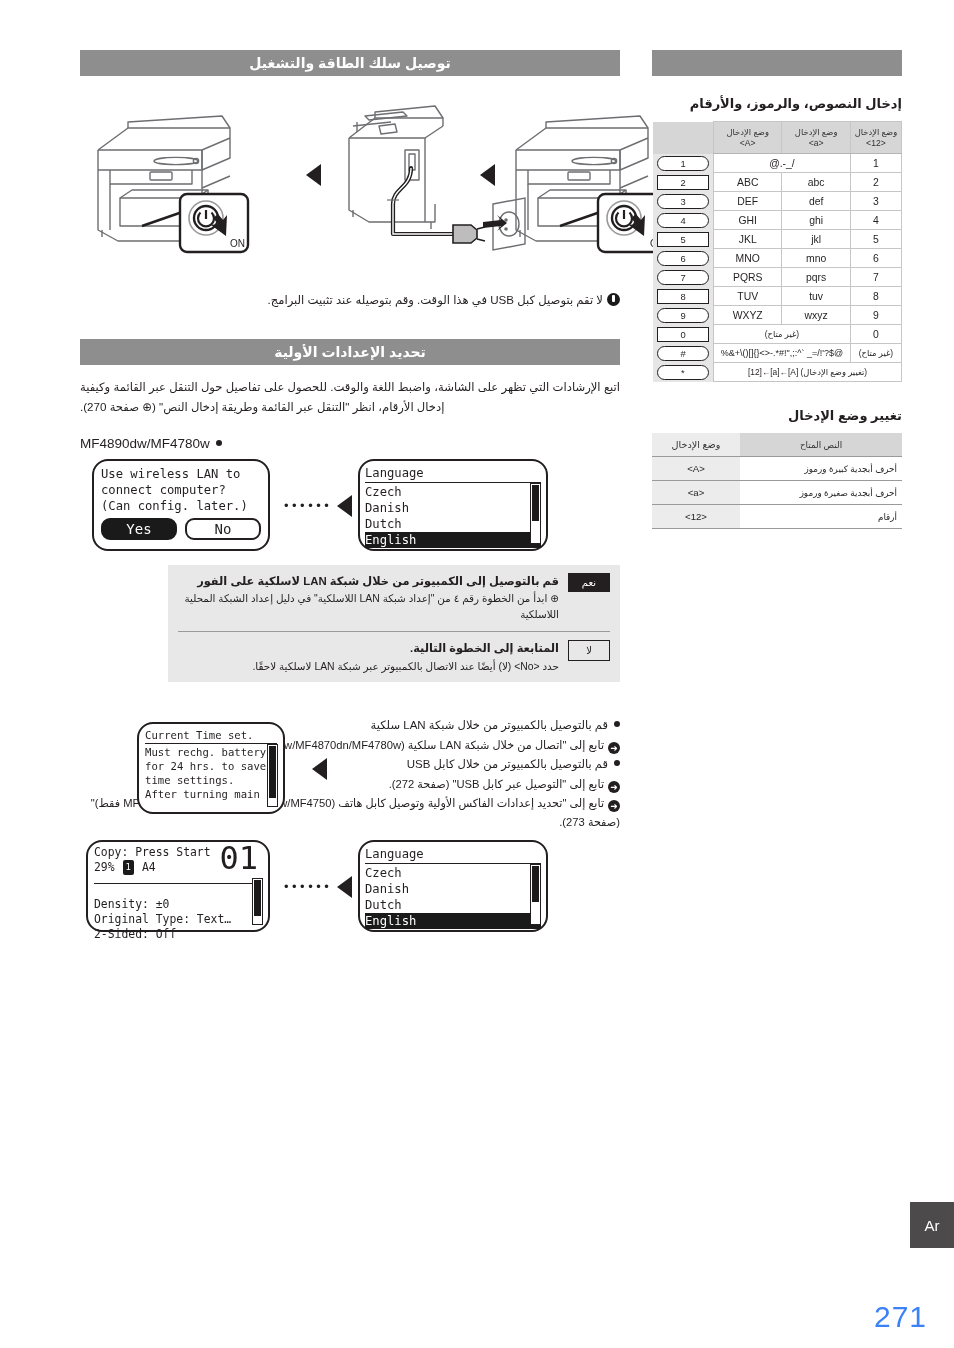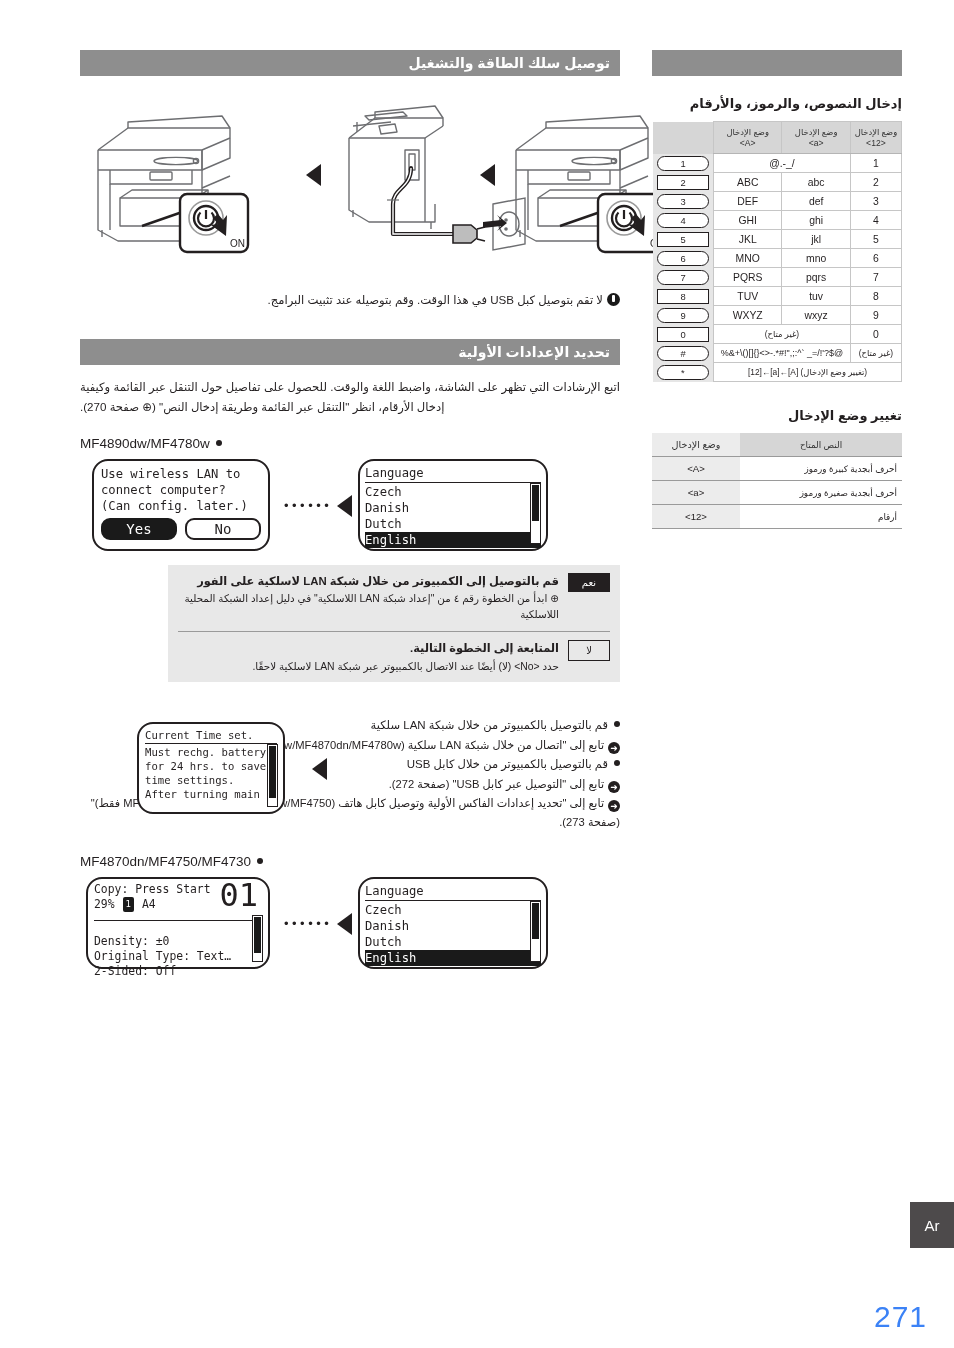--- a/index.html
+++ b/index.html
@@ -5,21 +5,21 @@
   html,body{margin:0;padding:0;}
   body{
     width:954px;height:1348px;background:#ffffff;
     font-family:"Liberation Sans","DejaVu Sans",sans-serif;
     color:#231f20;position:relative;overflow:hidden;
   }
   .page{position:absolute;inset:0;}
 
   
   .band{background:#8e8e8e;color:#ffffff;height:26px;line-height:26px;
-        font-size:14px;font-weight:600;padding:0 10px;box-sizing:border-box;text-align:right;}
+        font-size:14px;font-weight:600;padding:0 10px;box-sizing:border-box;text-align:center;}
 
   
   .colL{position:absolute;left:80px;top:50px;width:540px;}
 
   .illus{position:relative;height:205px;margin-top:10px;}
   .caption-note{position:relative;margin-top:2px;text-align:right;font-size:11.6px;
                 direction:rtl;padding-right:0;}
   .noteicon{display:inline-block;width:13px;height:13px;border-radius:50%;
             background:#1a1a1a;position:relative;vertical-align:-2px;margin-left:4px;}
   .noteicon:after{content:"";position:absolute;left:5px;top:2px;width:3px;height:7px;
@@ -308,23 +308,20 @@
       </div>
       <div class="bsub">
         <span class="refico">➜</span><span>تابع إلى "التوصيل عبر كابل USB" (صفحة 272).</span>
       </div>
 
       <div class="bsub">
         <span class="refico">➜</span><span>تابع إلى "تحديد إعدادات الفاكس الأولية وتوصيل كابل هاتف (MF4890dw/MF4870dn/MF4780w/MF4750 فقط)" (صفحة 273).</span>
       </div>
     </div>
 
-    <div class="modelline" style="margin-top:22px;">
-      <span>MF4870dn/MF4750/MF4730</span><span class="bullet"></span>
-    </div>
 
     <div style="position:relative;height:96px;margin-top:8px;">
 
       <div class="lcd" style="position:absolute;left:278px;top:0;width:190px;height:92px;">
         <div class="hdr row">Language</div>
         <div class="row">Czech</div>
         <div class="row">Danish</div>
         <div class="row">Dutch</div>
         <div class="row sel">English</div>
         <div class="scrollbar">

